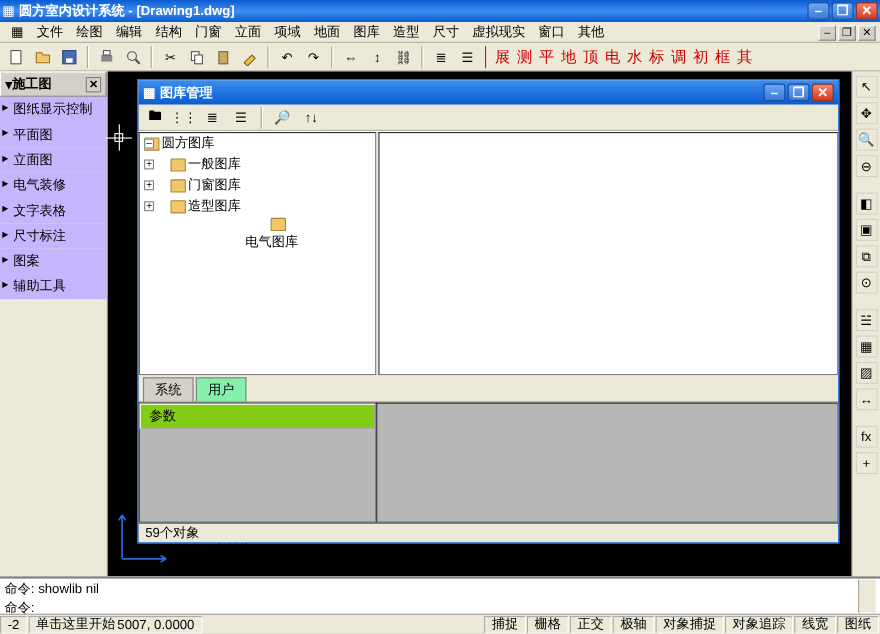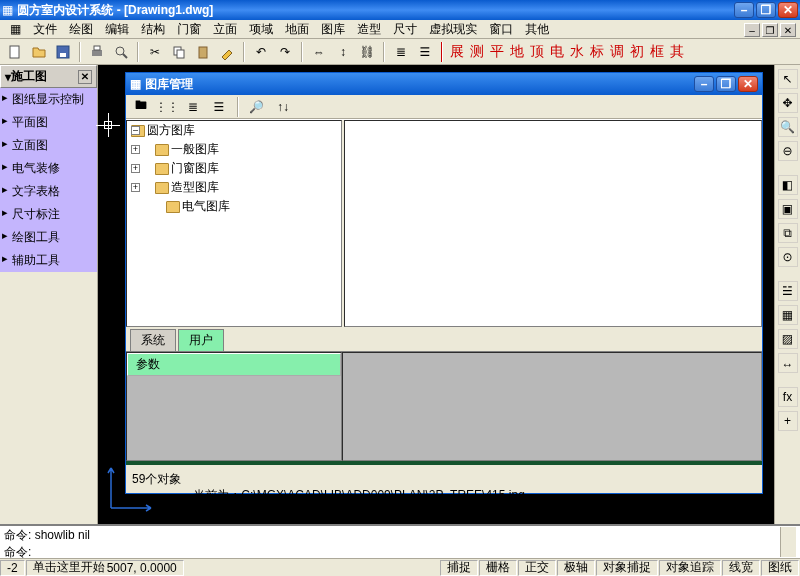--- a/index.html
+++ b/index.html
@@ -61,24 +61,24 @@
 .dlg-preview { flex:1; background:#fff; border:1px inset #808080; margin-left:2px;}
 .tree-node { padding: 1px 2px 1px 18px; position:relative; white-space:nowrap; display:flex; align-items:center; gap:2px;}
 .tree-node.root { padding-left: 4px; }
 .tree-node .pm { position:absolute; left:4px; width:9px;height:9px;border:1px solid #808080;background:#fff;display:flex;align-items:center;justify-content:center;font-size:9px;line-height:1;}
 .fld-ico { width:14px;height:12px;background:#f0c869;border:1px solid #b08830;display:inline-block;border-radius:1px 1px 0 0;}
 .dlg-tabs { display:flex; padding-left:4px; margin-top:2px;}
 .dlg-tab { border:1px solid #808080; border-bottom:none; padding:2px 10px; background:#d4d0c8; margin-right:2px;}
 .dlg-tab.active { background:#86efac; }
 .dlg-lower { height: 110px; display:flex; border-top:1px solid #808080;}
 .dlg-params { width:216px; background:#b8b8b8; border:1px inset #808080;}
-.dlg-params-hd { display:flex; background:#86efac;}
+.dlg-params-hd { display:flex; background:#84cc16;}
 .dlg-params-hd div { flex:1; border:1px outset #fff; padding:2px 8px;}
 .dlg-thumb { flex:1; background:#b8b8b8; border:1px inset #808080;}
-.dlg-status { height:32px; border-top:4px solid #14532d; padding:0 6px; display:flex;align-items:center;}
+.dlg-status { height:18px; border-top:1px solid #14532d; padding:0 6px; display:flex;align-items:center;}
 
 .ico { width:16px;height:16px; }
 </style>
 </head>
 <body>
 
 <div class="outer-title">
   <span>▦</span>
   <span class="t">圆方室内设计系统 - [Drawing1.dwg]</span>
   <div class="win-btns">
@@ -190,21 +190,21 @@
       <span>▾</span>
         <span>施工图</span>
       <span class="xbtn">✕</span>
     </div>
     <div class="lp-item">图纸显示控制</div>
     <div class="lp-item">平面图</div>
     <div class="lp-item">立面图</div>
     <div class="lp-item">电气装修</div>
     <div class="lp-item">文字表格</div>
     <div class="lp-item">尺寸标注</div>
-    <div class="lp-item">绘图工具</div>
+    <div class="lp-item">图案</div>
     <div class="lp-item">辅助工具</div>
   </div>
 
   <div class="drawing">
     <div class="cursor">
         <div class="h"></div>
         <div class="v"></div>
         <div class="bx"></div>
       </div>
     <div class="ucs">
@@ -269,21 +269,21 @@
       <div class="tree-node" style="padding-left:28px;">
           <span class="pm">+</span>
           <span class="fld-ico"></span>
           <span>门窗图库</span>
         </div>
       <div class="tree-node" style="padding-left:28px;">
           <span class="pm">+</span>
           <span class="fld-ico"></span>
           <span>造型图库</span>
         </div>
-      <div class="tree-node" style="padding-left:28px;">
+      <div class="tree-node" style="padding-left:28px;flex-direction:column;">
           <span class="fld-ico" style="margin-left:11px;"></span>
           <span>电气图库</span>
         </div>
     </div>
     <div class="dlg-preview"></div>
   </div>
   <div class="dlg-tabs">
     <div class="dlg-tab">系统</div>
     <div class="dlg-tab active">用户</div>
   </div>

